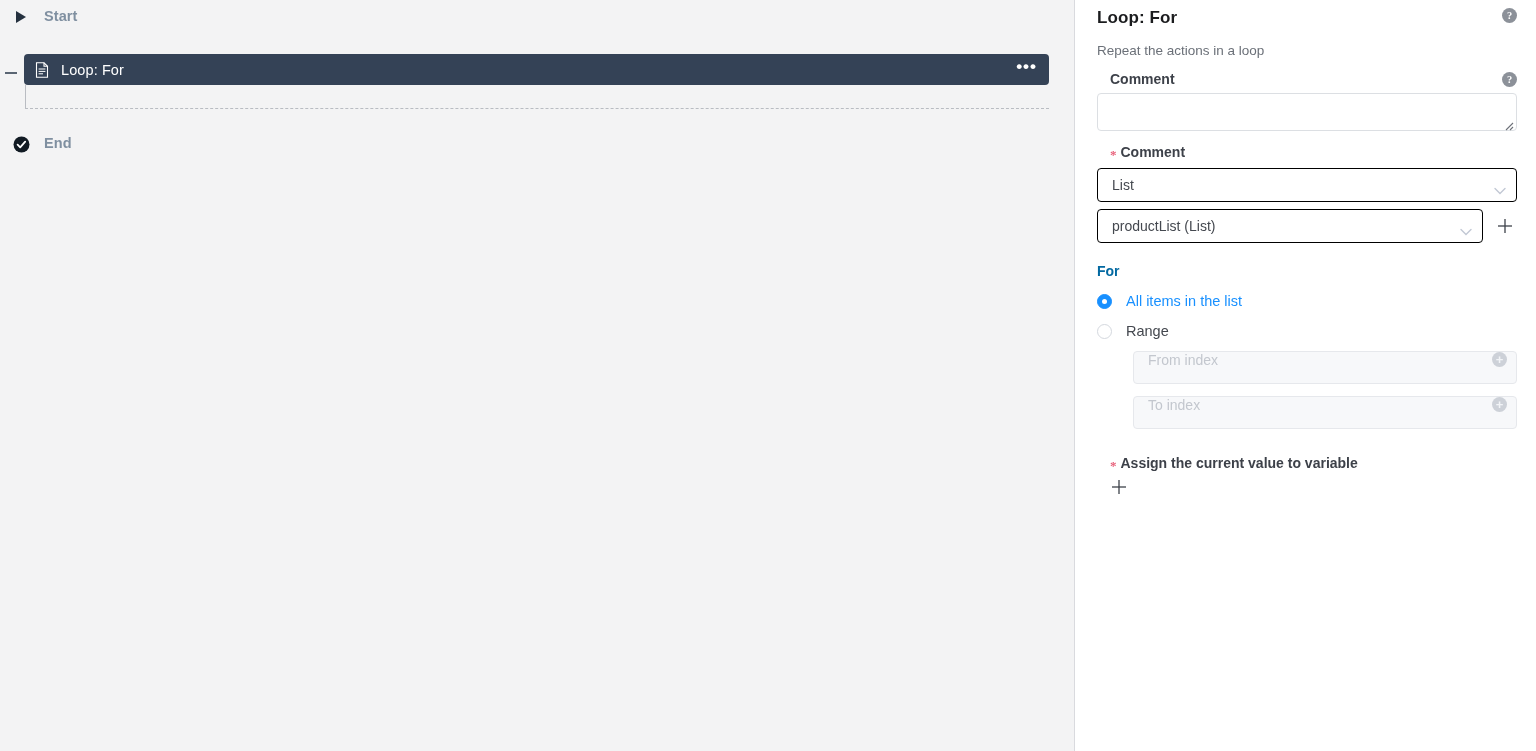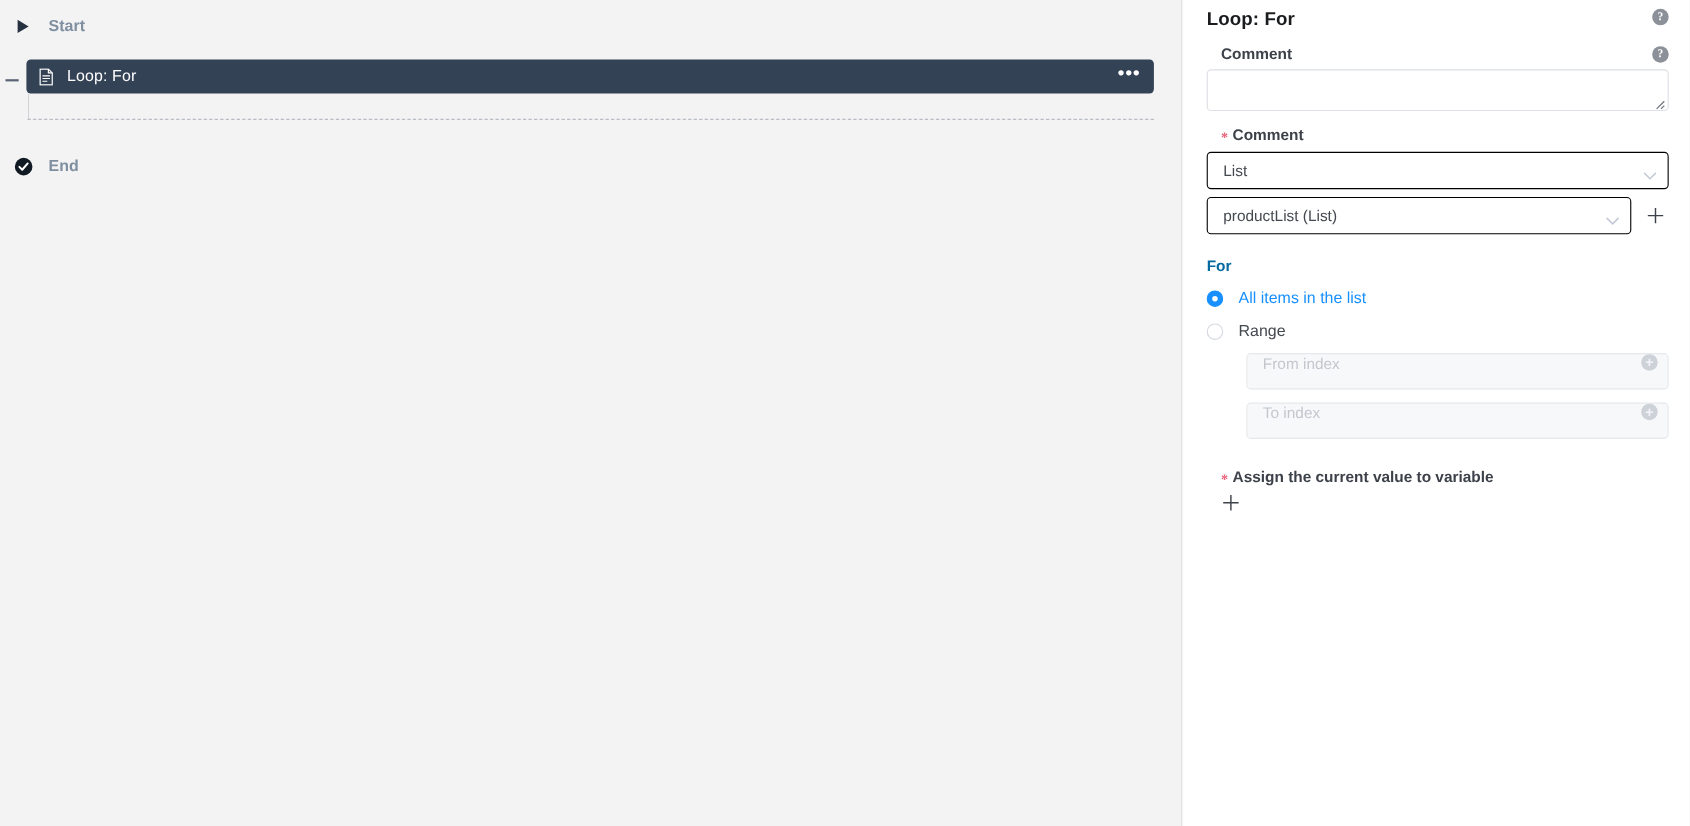--- a/index.html
+++ b/index.html
@@ -24,21 +24,20 @@
     width: 1075px;
     height: 751px;
     background: #f3f3f4;
     border-right: 1px solid #d9dade;
     box-sizing: border-box;
     position: relative;
   }
 
   .flow-row {
     display: flex;
-    align-items: center;
     height: 32px;
     padding-left: 12px;
   }
   .flow-row.start { margin-top: 8px; }
 
   .node-icon {
     width: 18px;
     height: 18px;
     display: flex;
     align-items: center;
@@ -356,20 +355,21 @@
 
   </div>
 
   <div class="panel">
 
     <div class="panel-head">
       <span class="panel-title">Loop: For</span>
       <span class="help-icon">?</span>
     </div>
 
+    <div class="panel-desc">Repeat the actions in a loop</div>
 
     <div class="field-label-row">
       <span class="field-label">Comment</span>
       <span class="help-icon">?</span>
     </div>
     <div class="comment-box">
       <span></span>
       <span class="resize-grip">
         <svg width="12" height="12" viewBox="0 0 12 12">
           <line x1="11" y1="4" x2="4" y2="11" stroke="#6d7179" stroke-width="1.1"></line>

